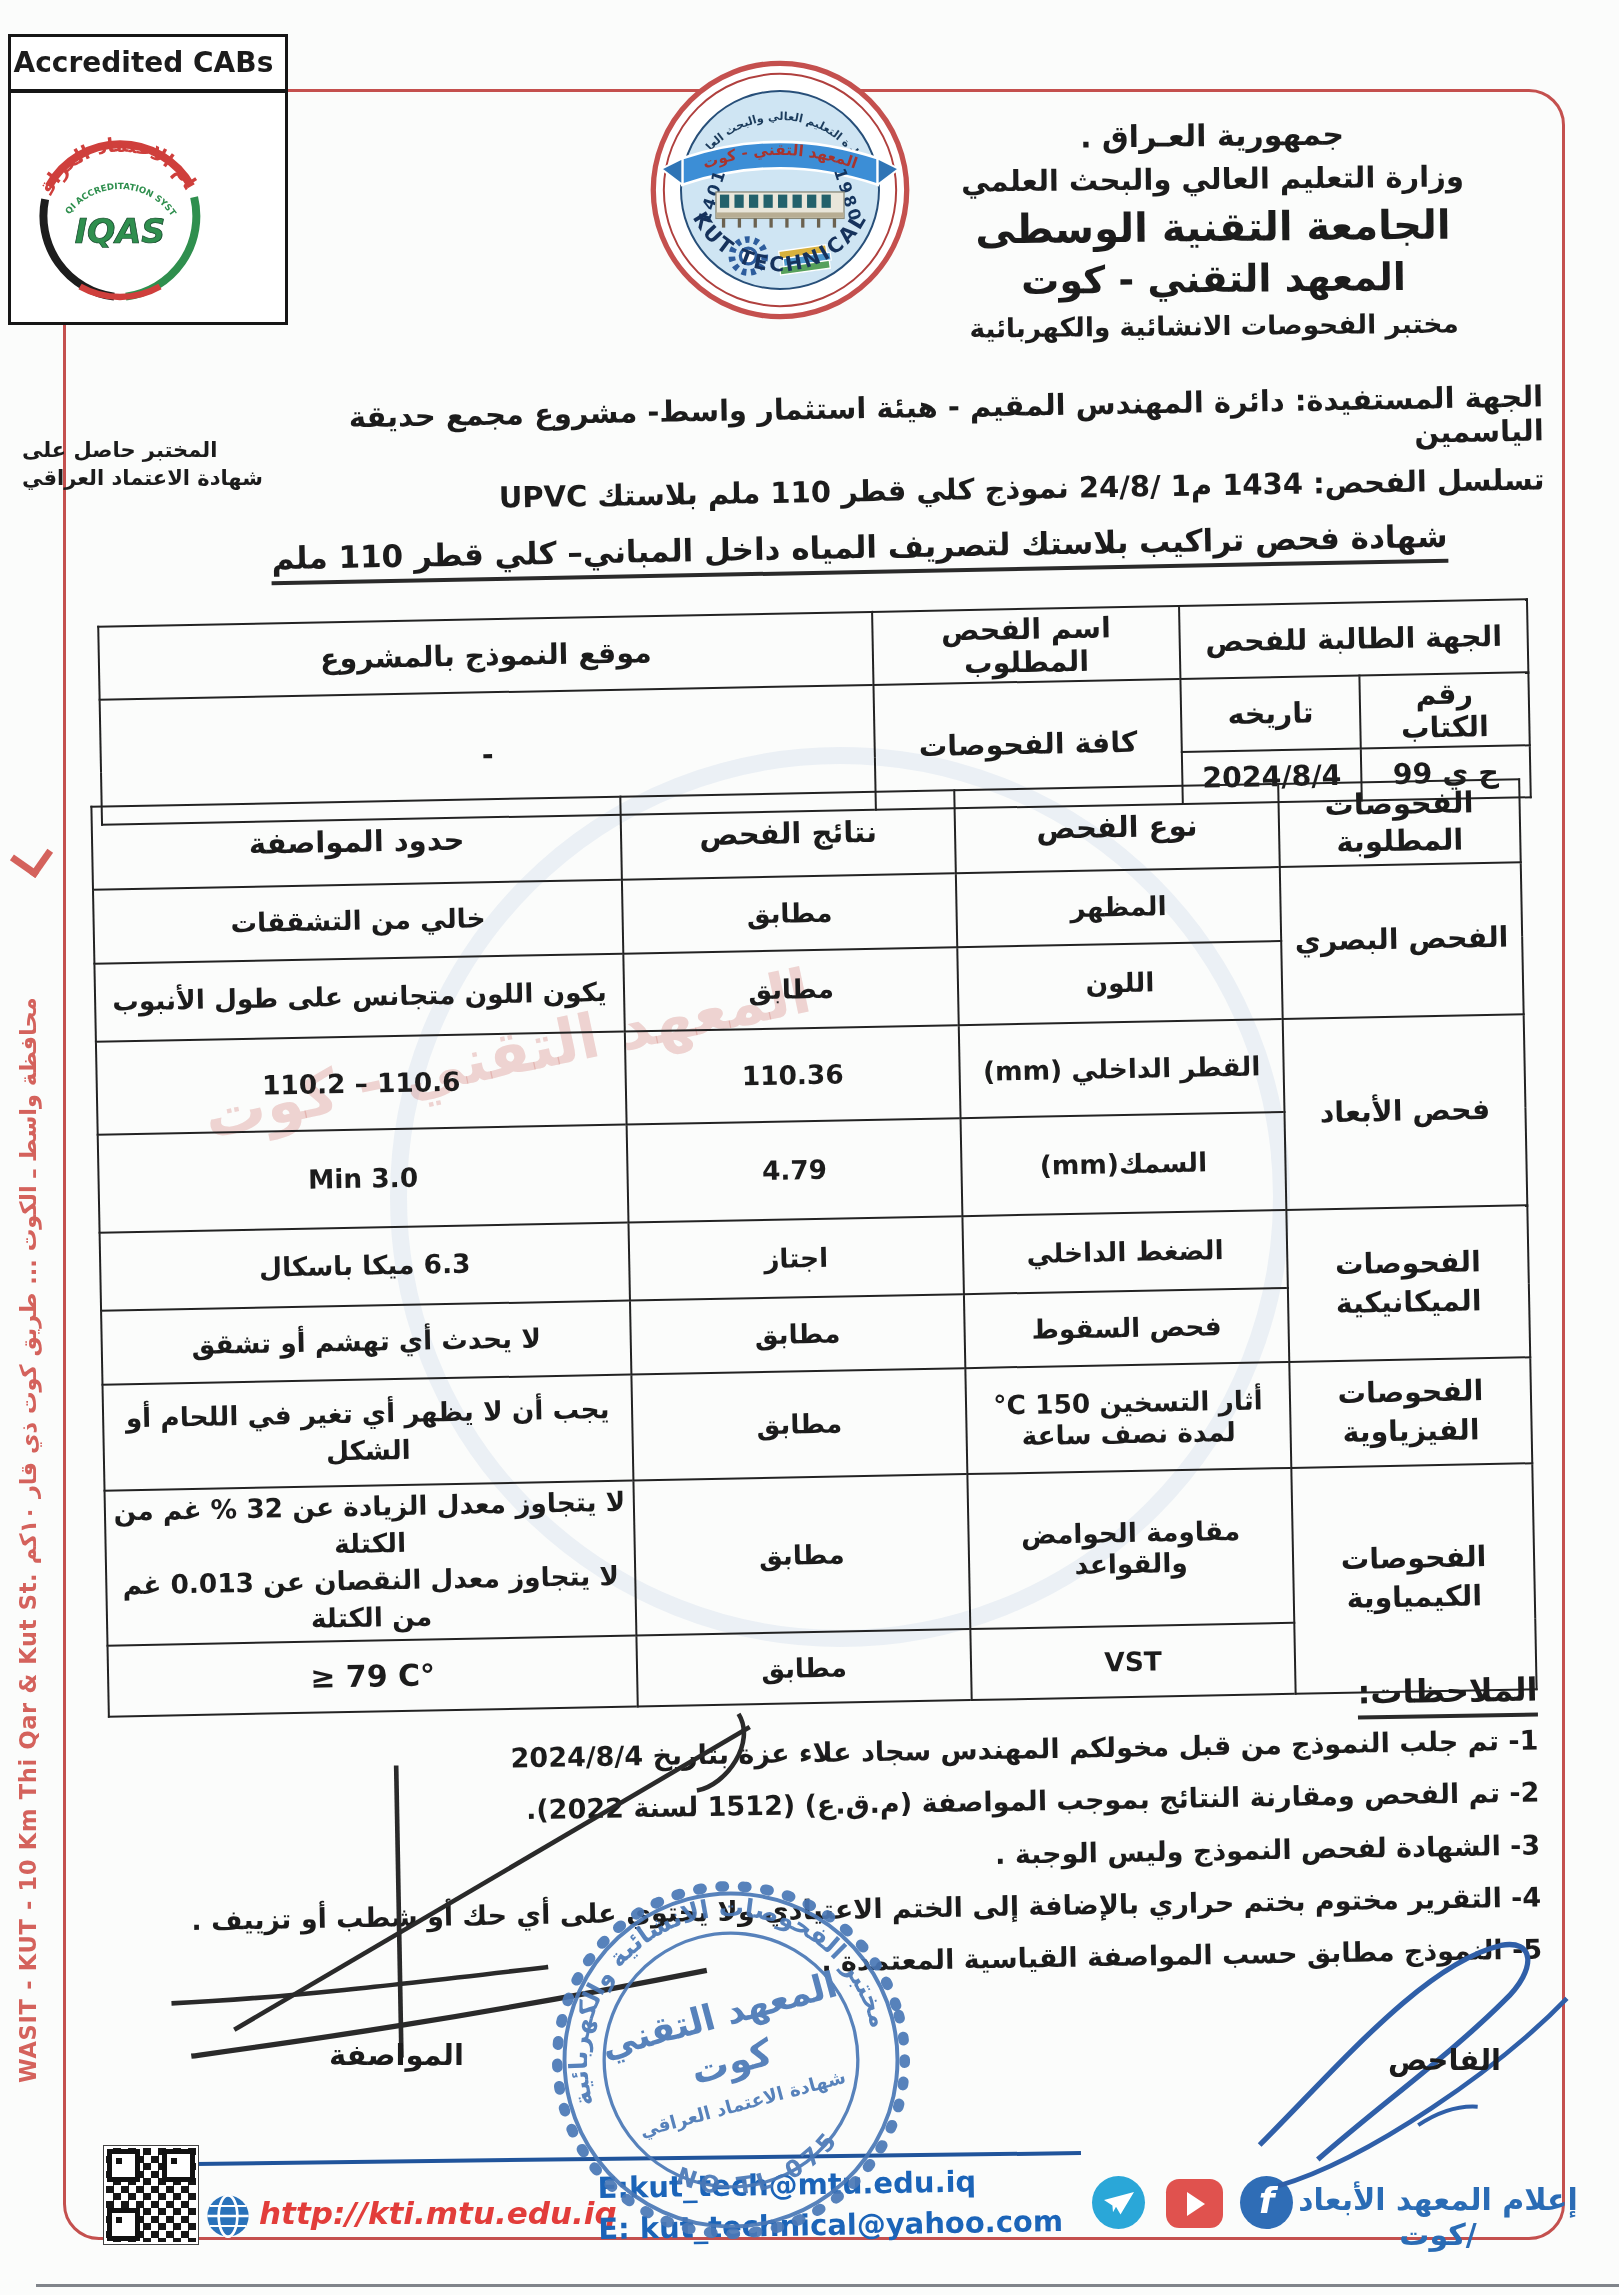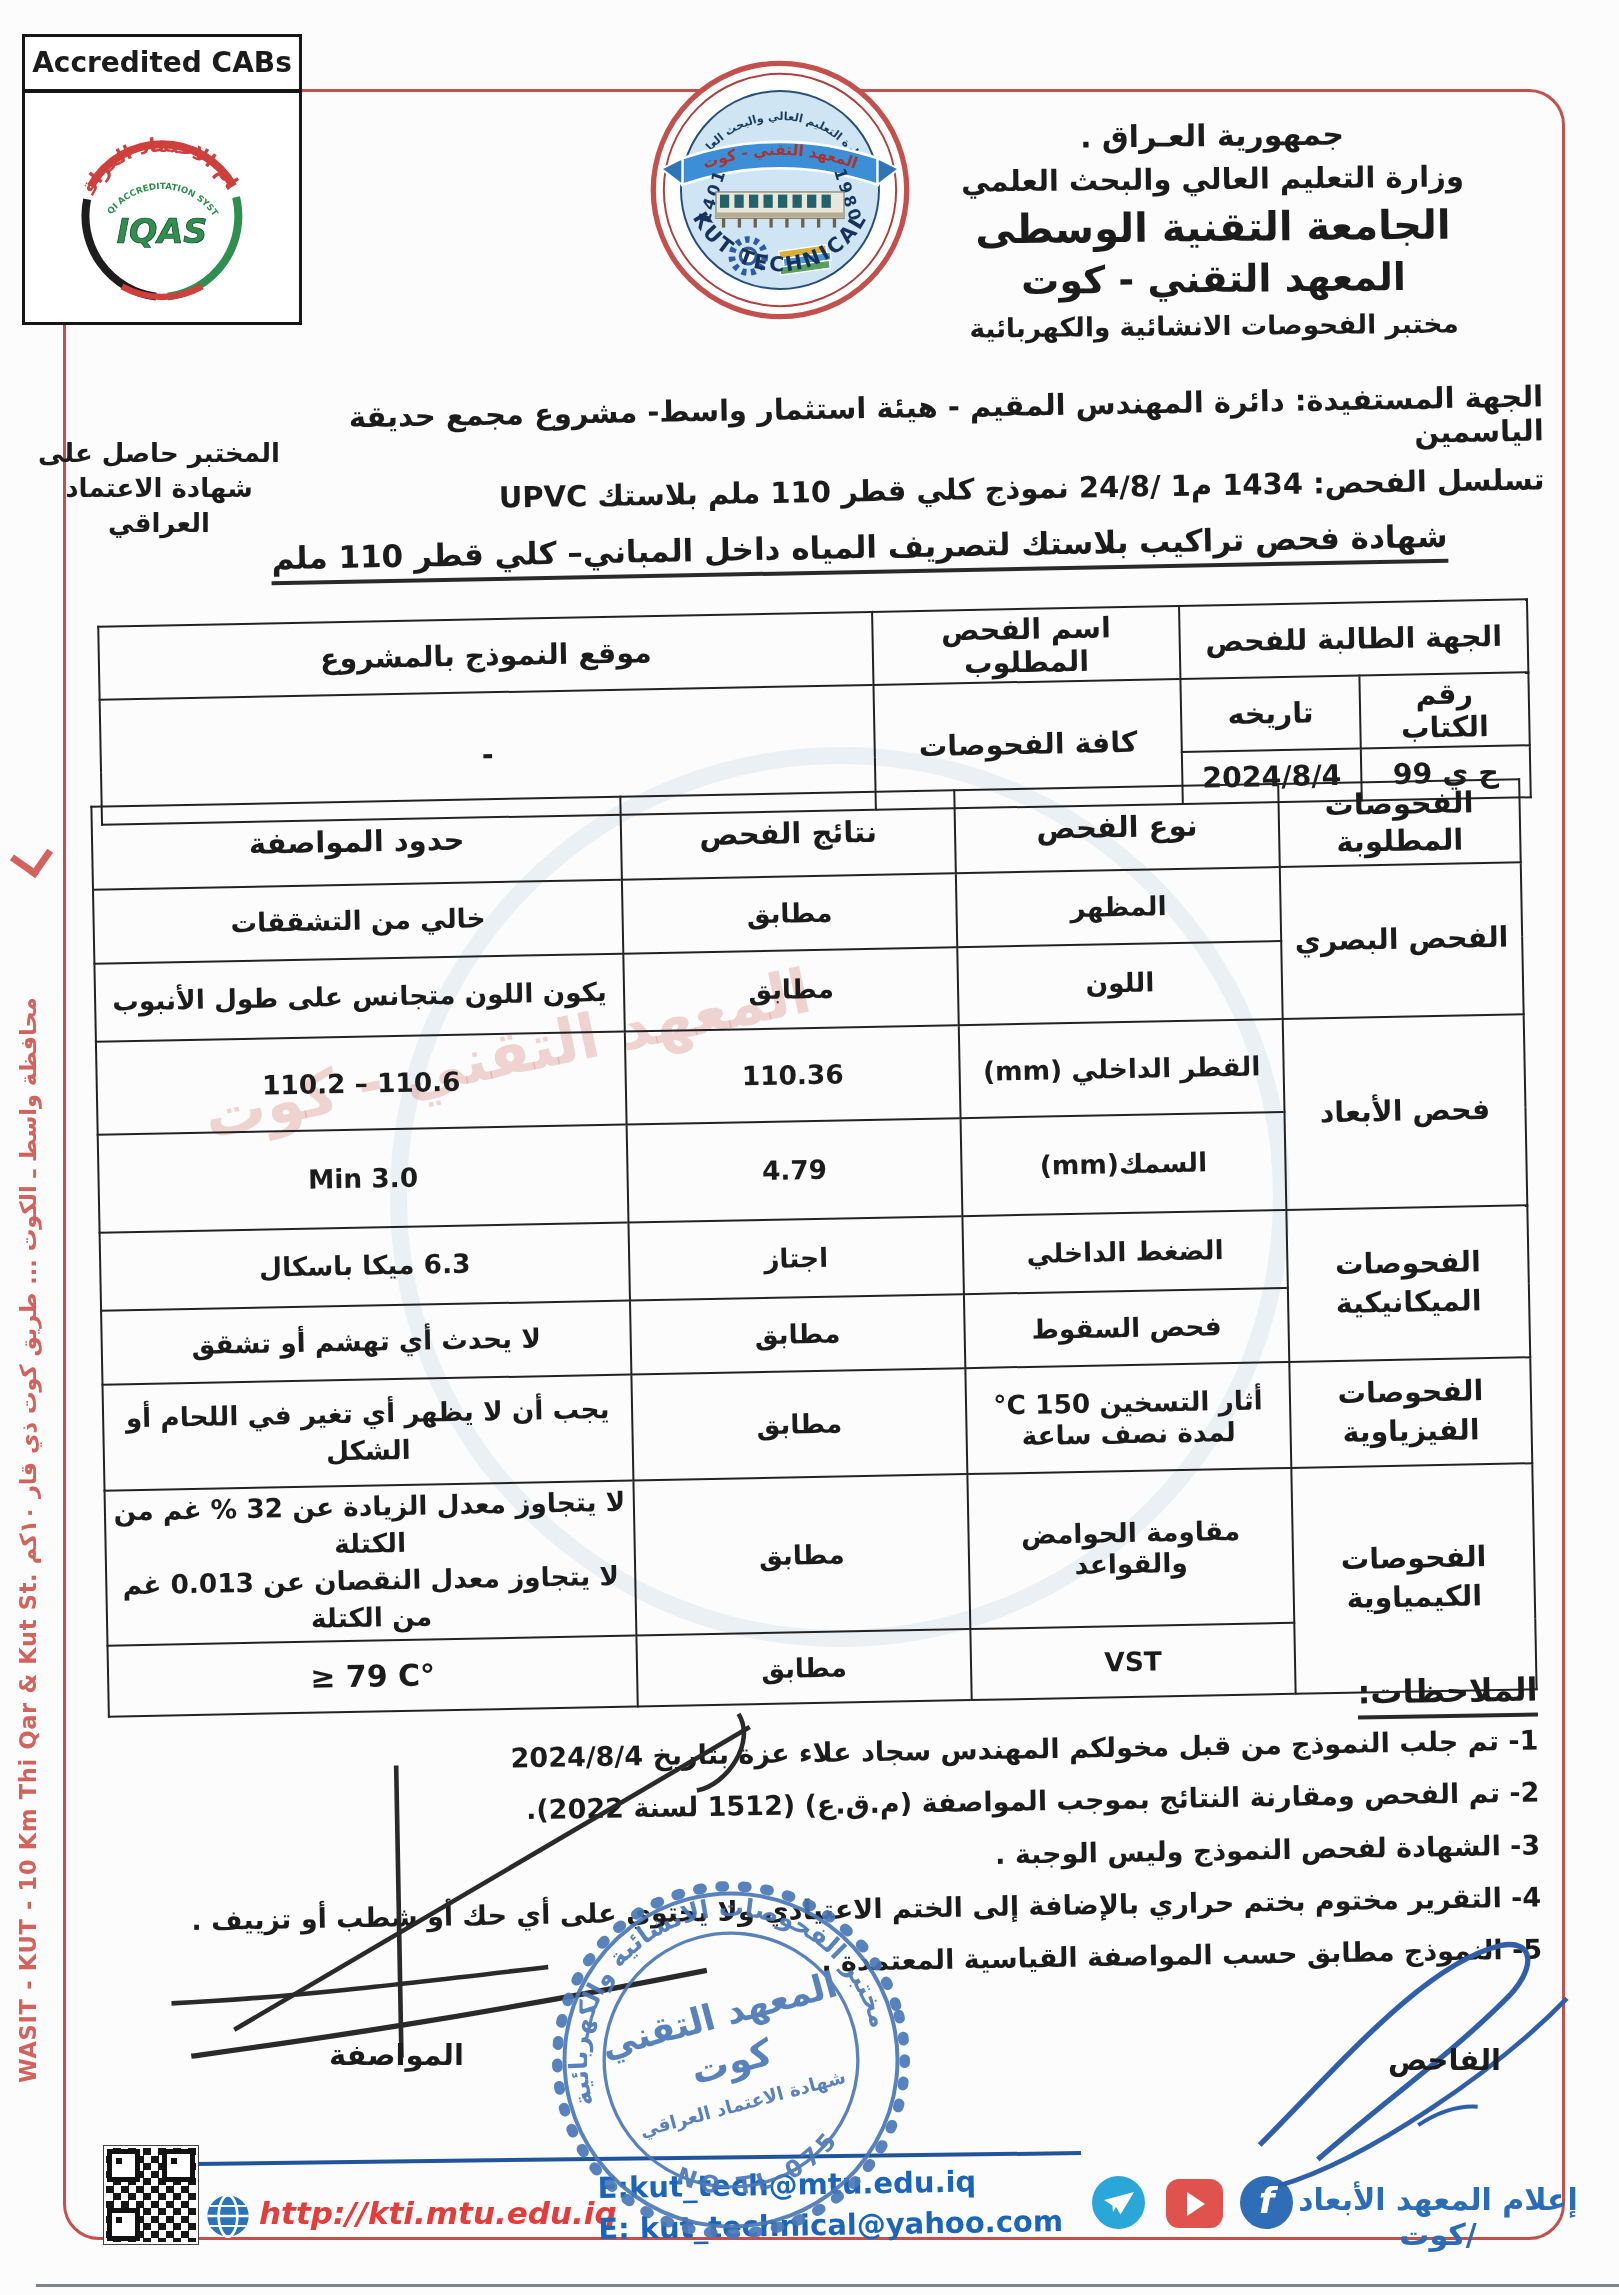--- a/index.html
+++ b/index.html
@@ -8,27 +8,27 @@
     background:#fbfcfb;color:#1c1c1c;
     font-family:"DejaVu Sans",sans-serif;font-weight:bold;
   }
   .abs{position:absolute;}
   
   .frame{left:63px;top:89px;width:1496px;height:2145px;border:3.3px solid #c4504e;border-radius:36px;}
   
   .wm-ring{left:390px;top:747px;width:866px;height:866px;border:17px solid rgba(128,164,209,.13);border-radius:50%;}
   .wm-text{left:198px;top:1018px;font-size:61px;color:rgba(197,84,74,.24);transform:rotate(-12deg);letter-spacing:4px;white-space:nowrap;}
   
-  .cabs{left:22px;top:34px;width:274px;background:#fff;border:3.3px solid #161616;text-align:center;z-index:5;}
+  .cabs{left:8px;top:34px;width:274px;background:#fff;border:3.3px solid #161616;text-align:left;z-index:5;}
   .cabs-title{font-size:28px;padding:9.3px 2.6px;border-bottom:4px solid #161616;}
   .cabs-logo{padding:6.6px 0 2.6px 0;}
   .cabs-acc{border-top:4px solid #161616;padding:6.6px 1.3px 9.3px 1.3px;}
   .cabs-acc-line1{font-size:26.4px;}
   .cabs-acc-line2{font-size:29px;}
-  .cabs-note{left:22px;top:436px;width:274px;text-align:center;font-size:26px;direction:rtl;line-height:1.35;}
+  .cabs-note{left:22px;top:436px;width:274px;text-align:left;font-size:21px;direction:rtl;line-height:1.35;}
   
   .hdr{left:879px;top:118px;width:668px;text-align:center;direction:rtl;transform:rotate(-0.6deg);z-index:2;}
   .hdr-l1{font-size:30px;}
   .hdr-l2{font-size:29px;margin-top:9.3px;}
   .hdr-l3{font-size:40px;margin-top:8px;}
   .hdr-l4{font-size:38px;margin-top:6.6px;}
   .hdr-l5{font-size:26.4px;margin-top:9.3px;}
   
   .client{left:212px;top:391px;width:1332px;direction:rtl;text-align:right;font-size:29px;transform:rotate(-1deg);}
   .client div{margin-bottom:14.5px;}

